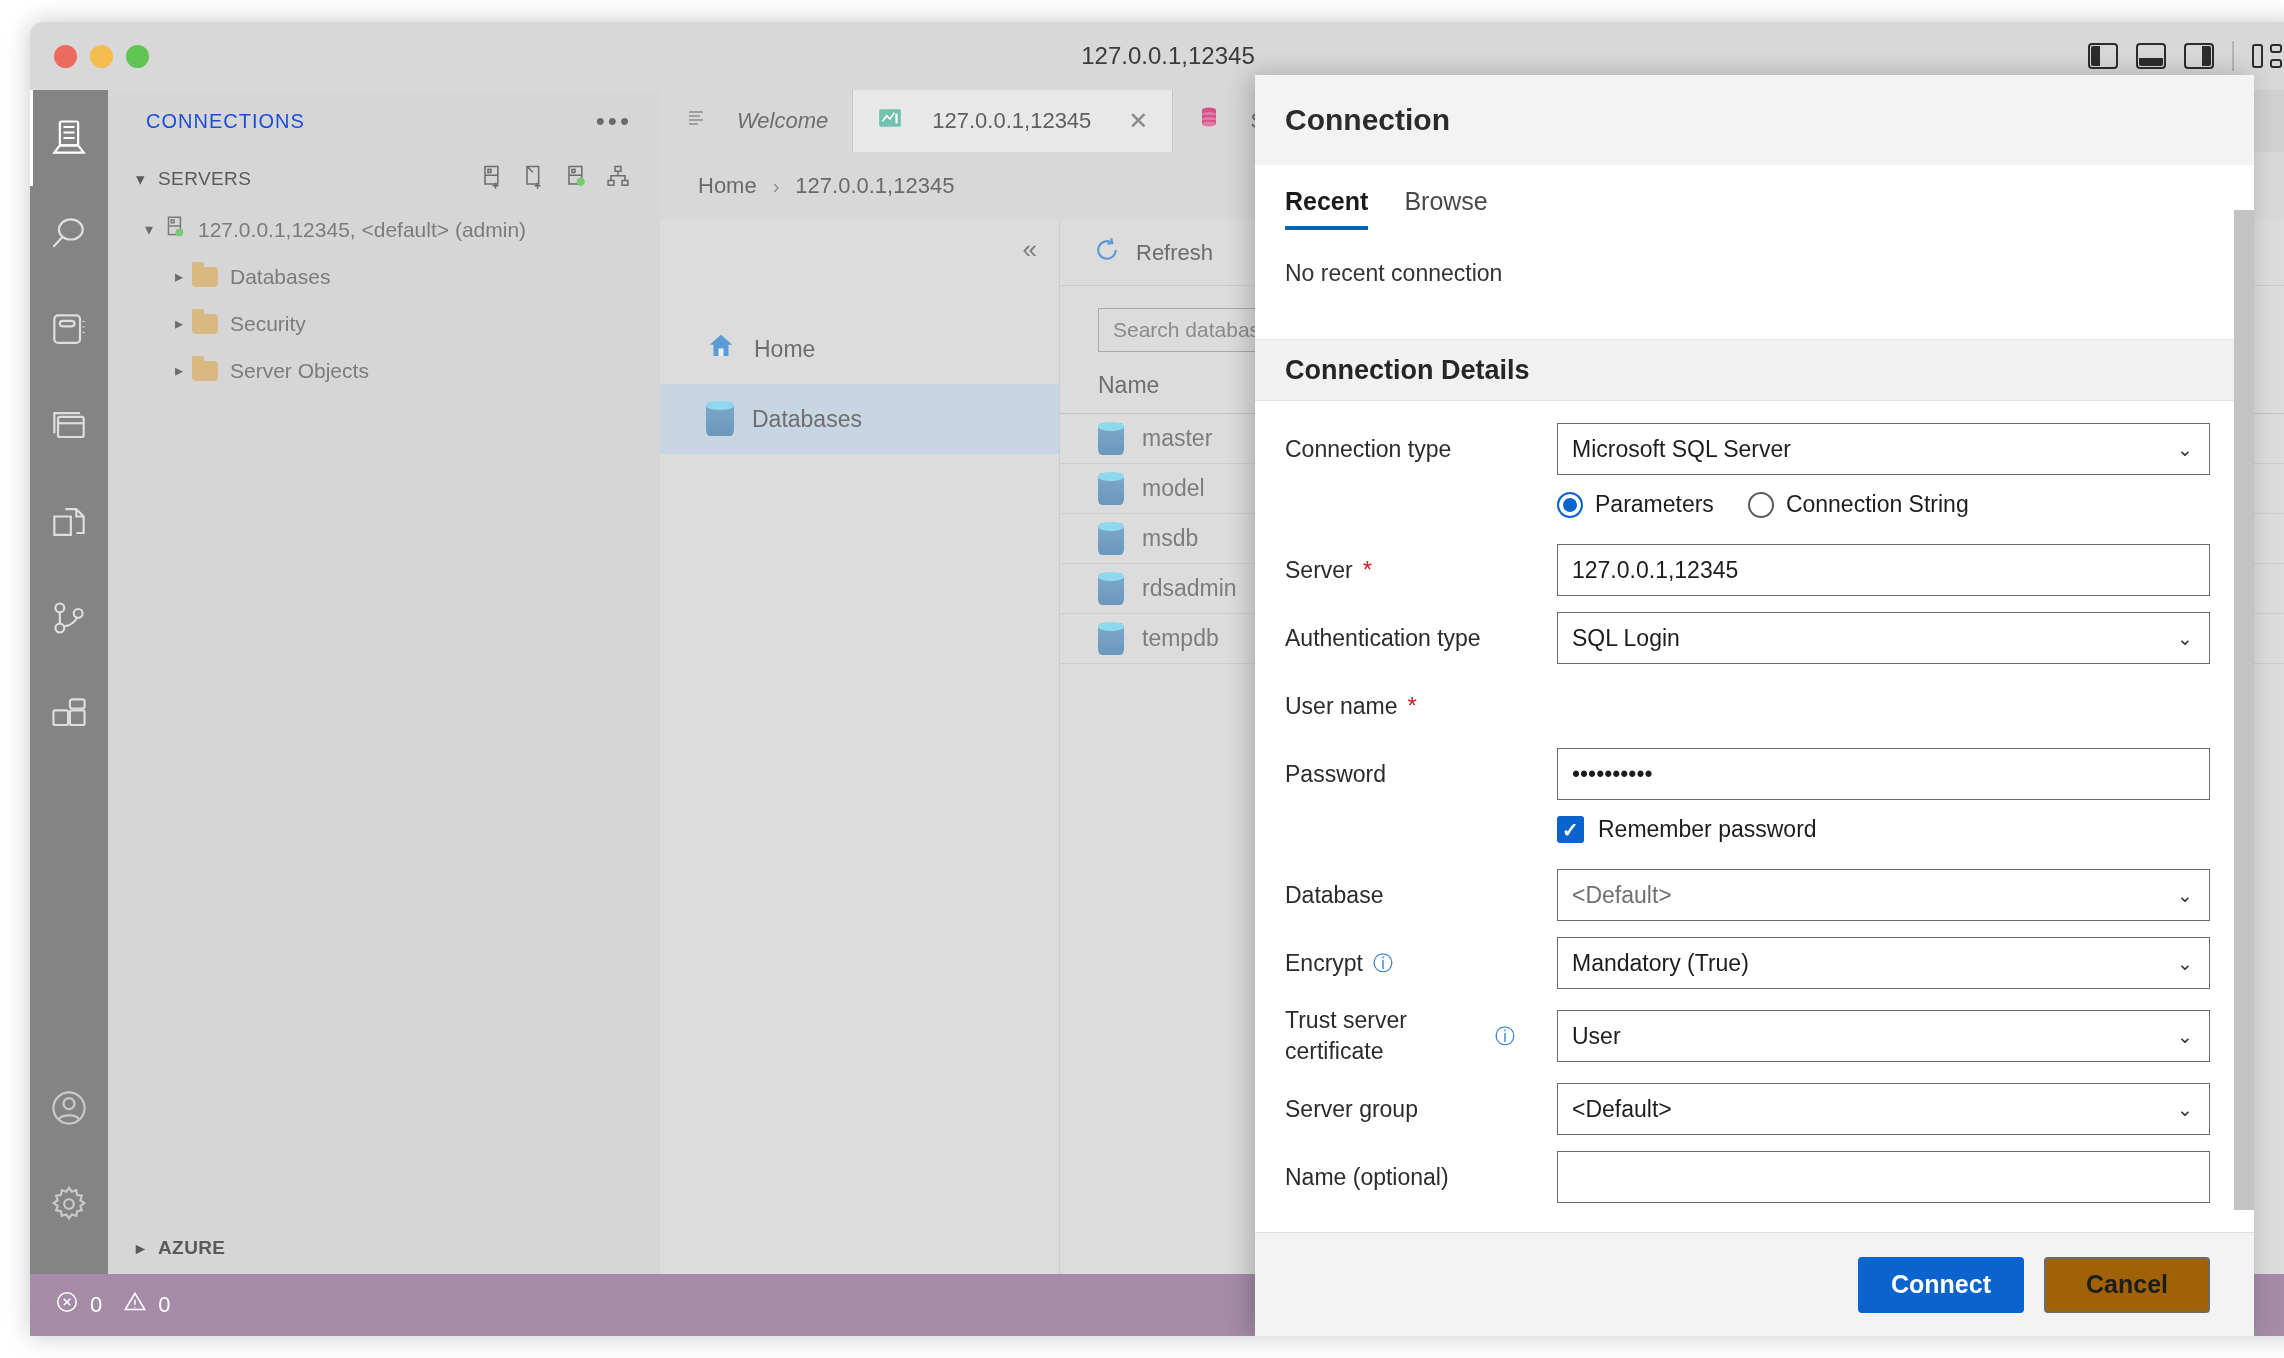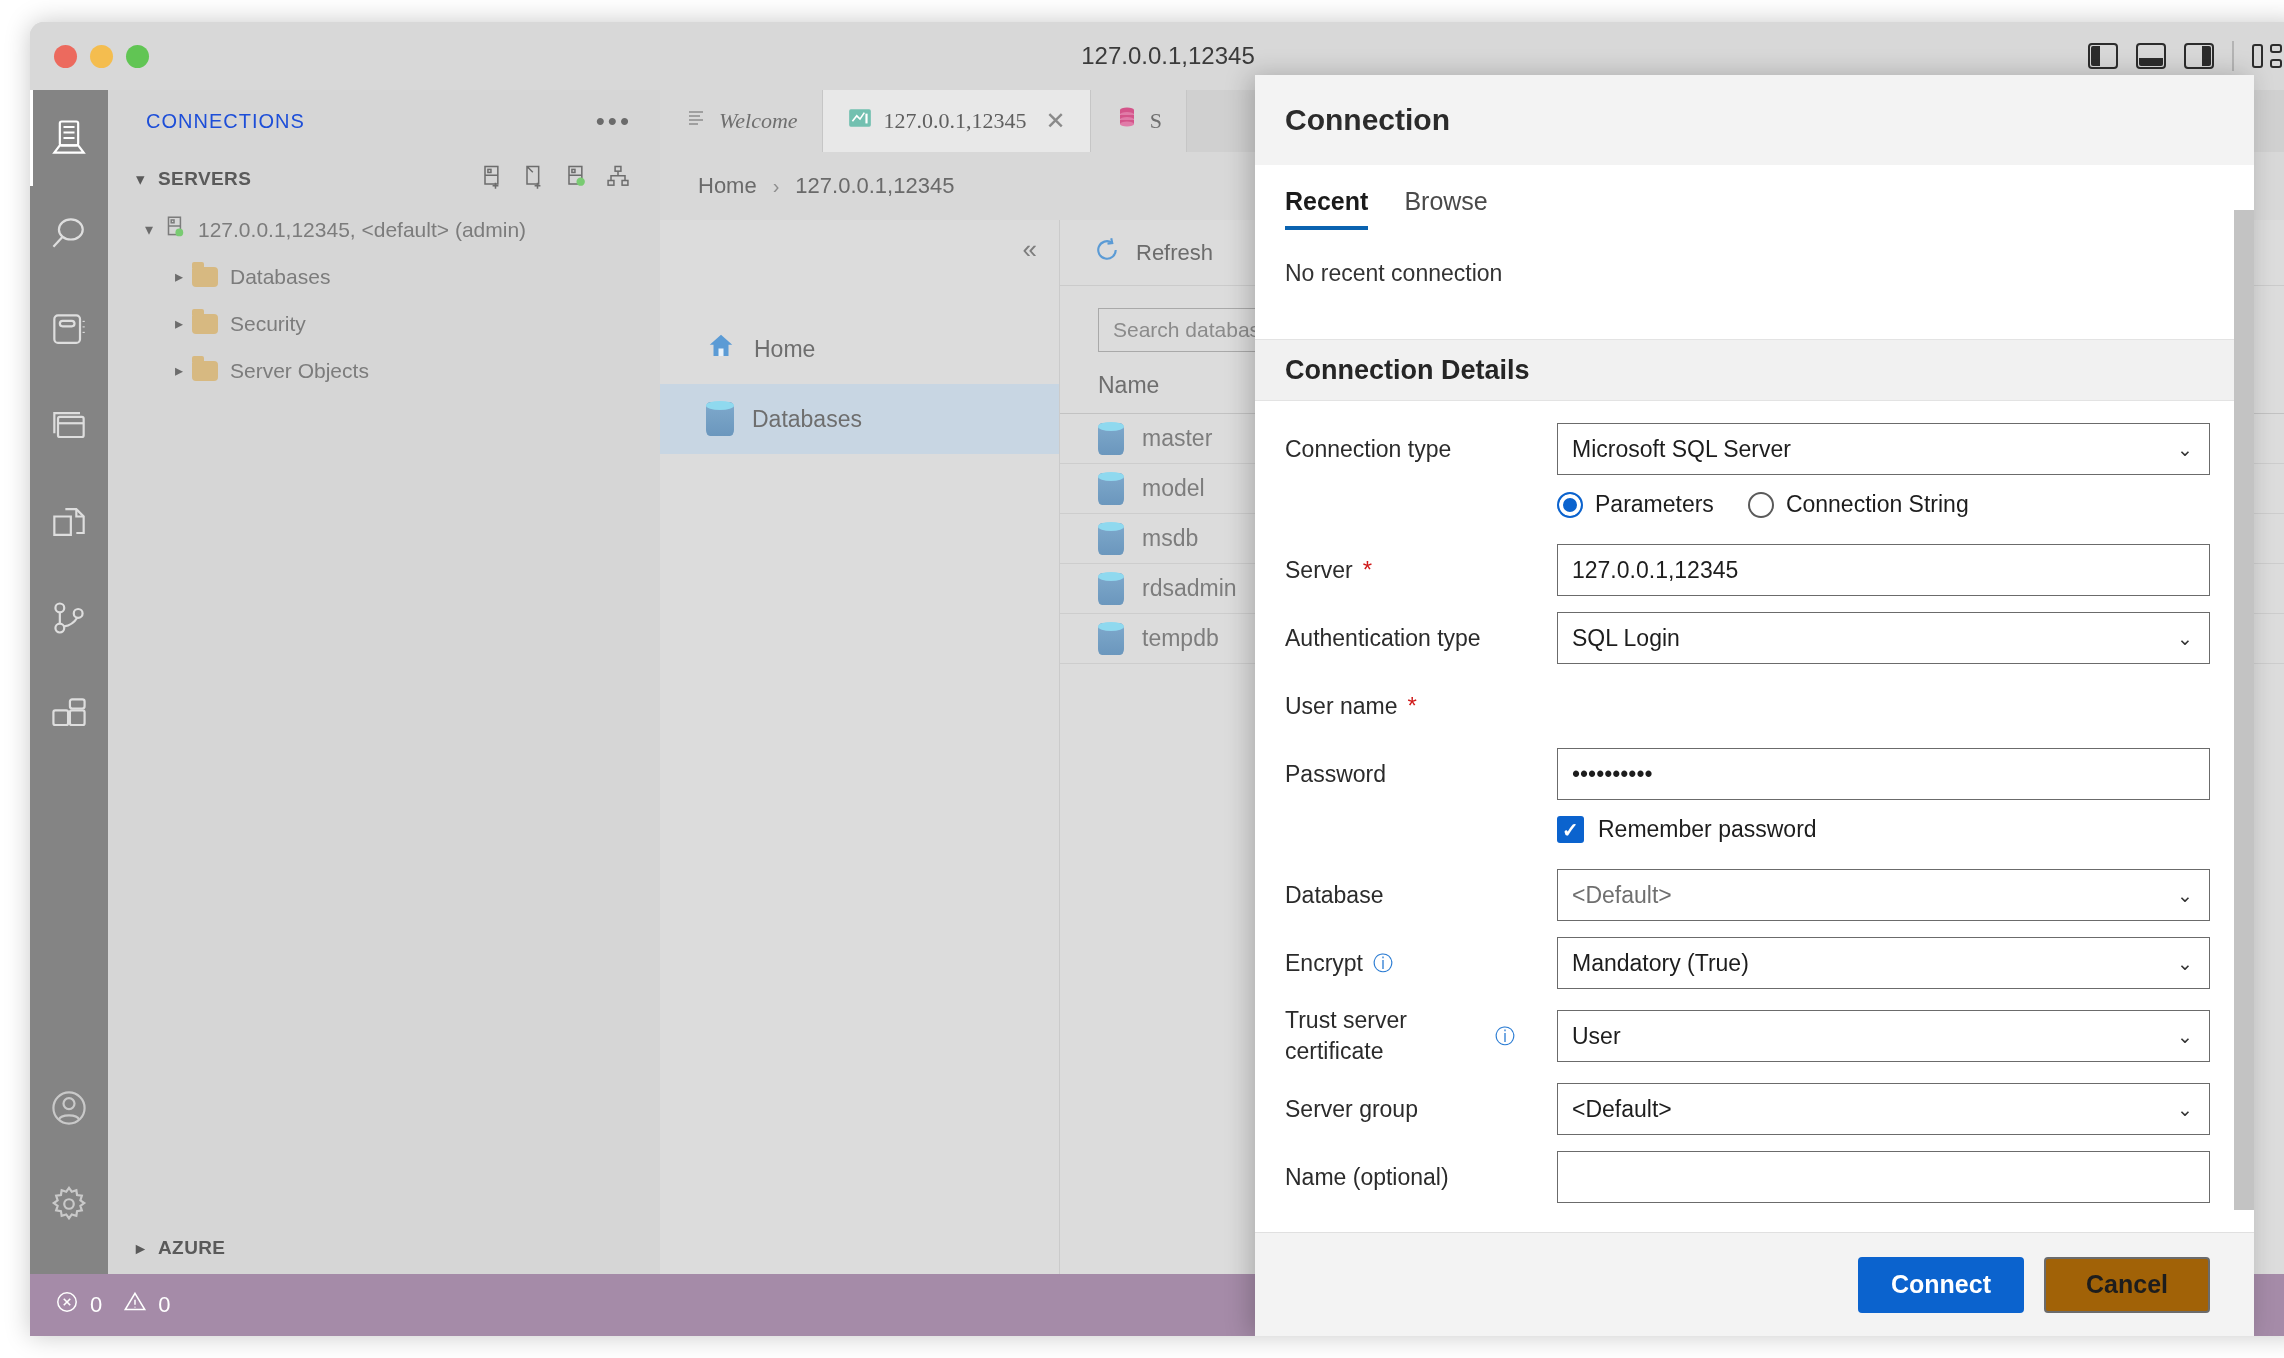--- a/index.html
+++ b/index.html
@@ -93,21 +93,21 @@
     margin-left: auto; color: #6b6b6b; font-size: 26px;
     letter-spacing: 3px; line-height: 10px;
   }
   #servers-row {
     height: 54px; display: flex; align-items: center; padding: 0 28px 0 28px;
   }
   .chev {
     width: 22px; color: #5a5a5a; font-size: 17px; display: inline-block;
   }
   #servers-label {
-    font-size: 19px; font-weight: bold; color: #5a5a5a; letter-spacing: .4px;
+    font-size: 19px; font-weight: normal; color: #5a5a5a; letter-spacing: .4px;
   }
   #server-actions { margin-left: auto; display: flex; gap: 14px; align-items: center; }
   .tree-row {
     display: flex; align-items: center; height: 47px;
     font-size: 21px; color: #7c7c7c;
   }
   .tree-row .twisty {
     width: 26px; text-align: center; font-size: 16px; color: #6c6c6c; flex: none;
   }
   .folder {
@@ -124,24 +124,24 @@
     font-size: 19px; font-weight: bold; color: #5a5a5a; letter-spacing: .4px;
   }
 
   
   #editor {
     position: absolute; left: 630px; top: 68px; right: 0; bottom: 62px;
     background: #f0f0f0;
   }
   #tabbar { height: 62px; display: flex; background: #d0d0d0; }
   .tab {
-    display: flex; align-items: center; gap: 11px;
+    display: flex; align-items: center; gap: 29px;
     padding: 0 24px; font-size: 22px; color: #6f6f6f;
     background: #d8d8d8; border-right: 1px solid #c6c6c6;
-    max-width: 360px; white-space: nowrap; font-family: Liberation Serif, serif;
+    max-width: 360px; white-space: nowrap;
   }
   .tab.active { background: #e8e8e8; color: #5f5f5f; }
   .tab.italic { font-style: italic; }
   .tab-close { color: #8a8a8a; font-size: 24px; margin-left: 8px; }
 
   #breadcrumb {
     height: 68px; display: flex; align-items: center;
     padding-left: 38px; gap: 16px;
     font-size: 22px; color: #6a6a6a; background:#d8d8d8;
   }

